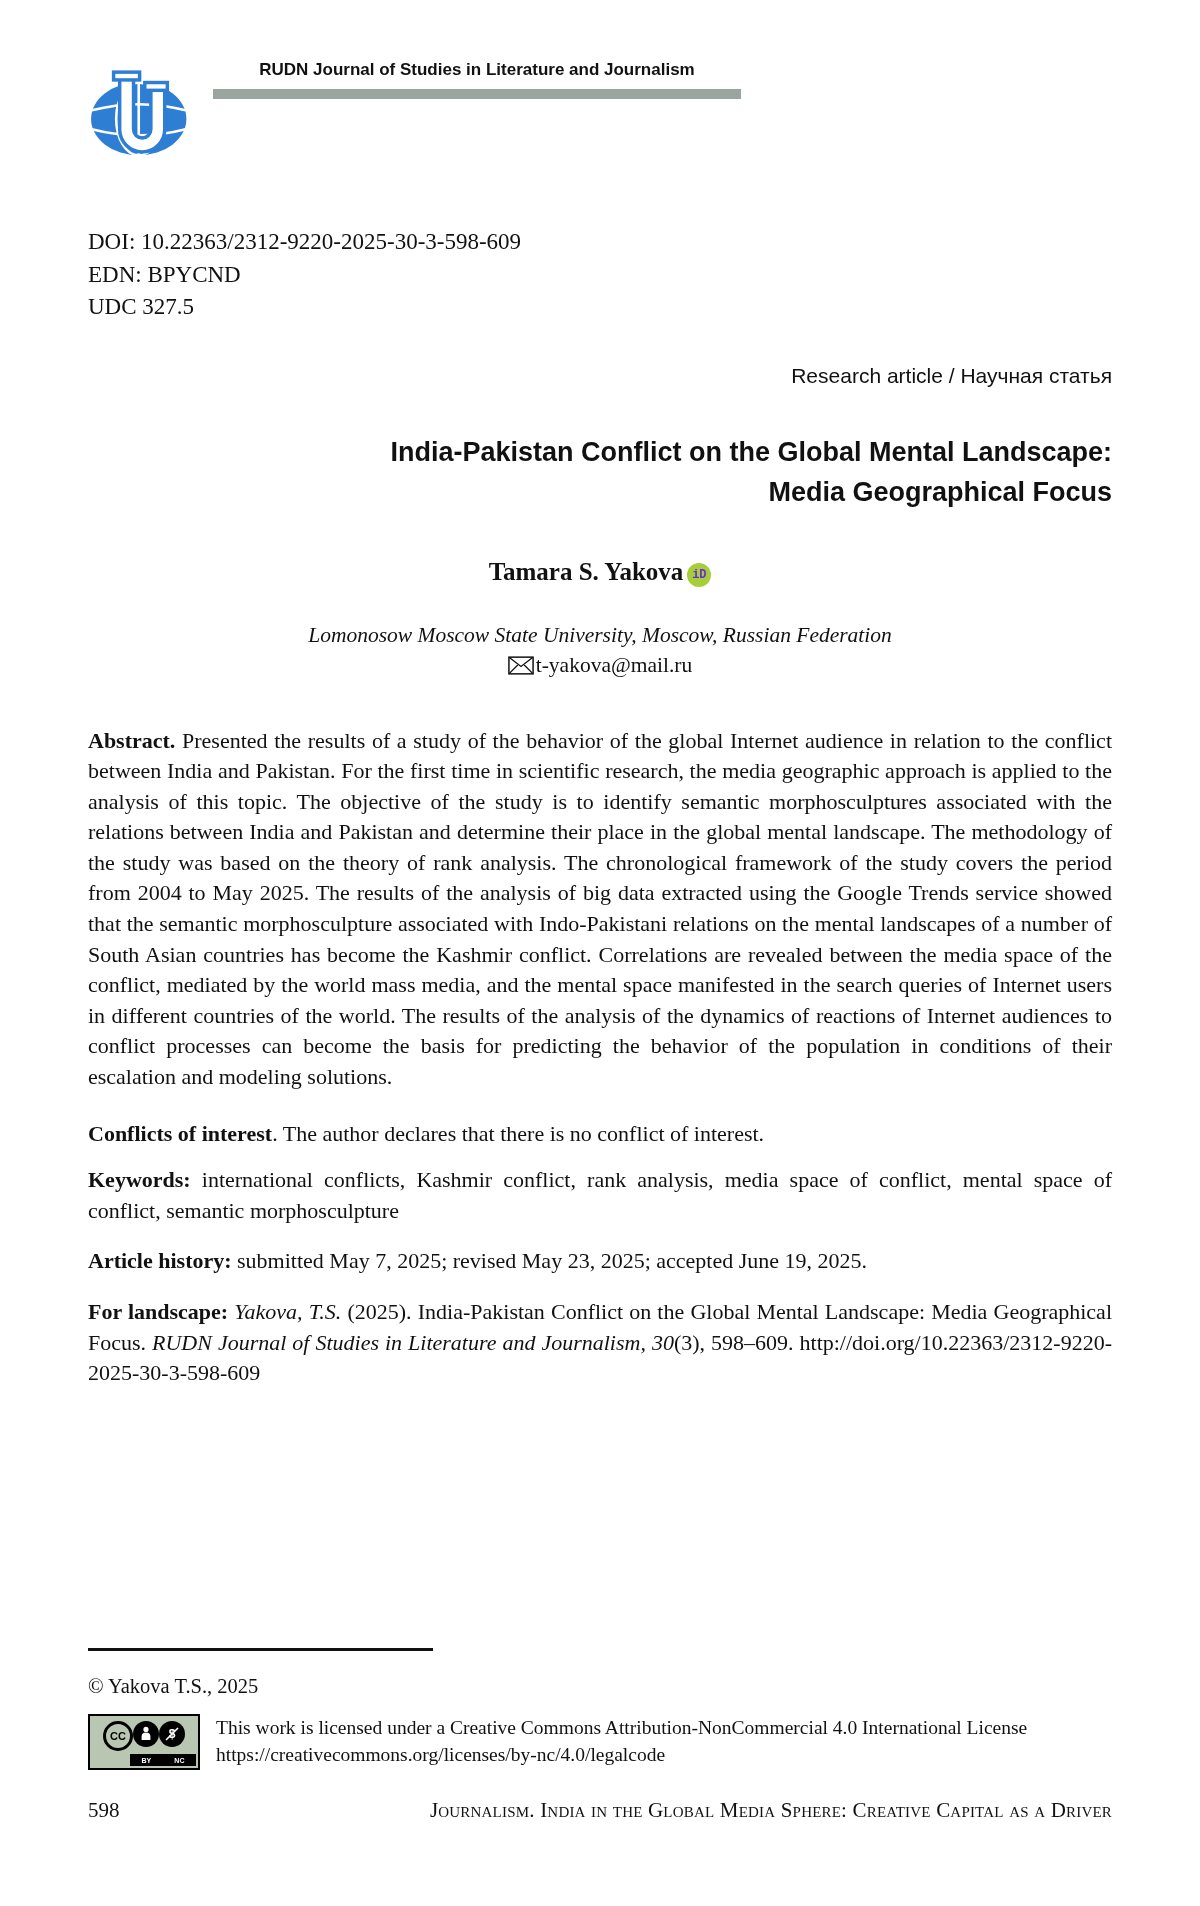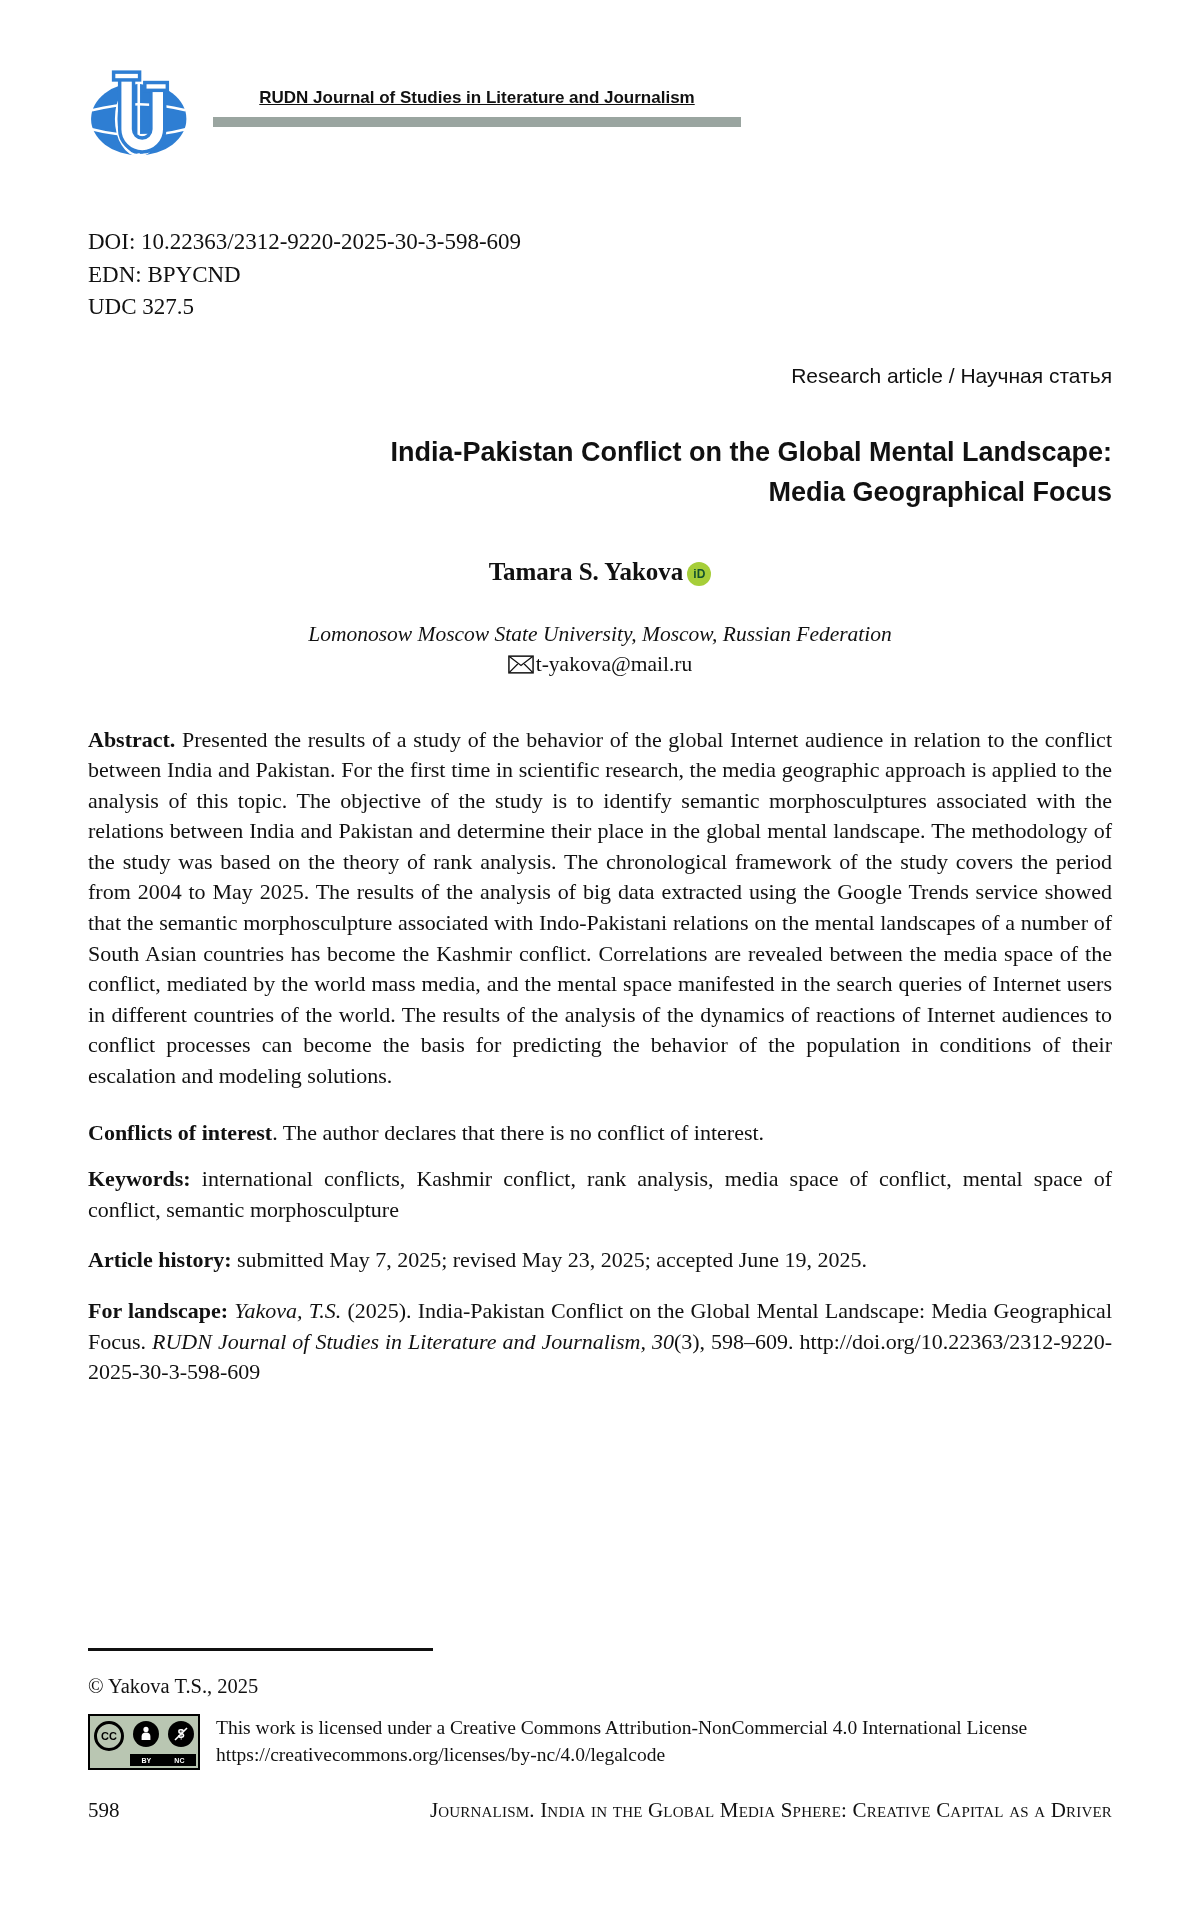--- a/index.html
+++ b/index.html
@@ -2,40 +2,40 @@
 <html><head>
 <meta charset="utf-8">
 <style>
   * { margin: 0; padding: 0; box-sizing: border-box; }
   html, body { background: #ffffff; }
   body { width: 1200px; font-family: "Liberation Serif", "DejaVu Serif", serif; color: #111; }
   .page { position: relative; width: 1200px; height: 1906px; background: #fff; overflow: hidden; }
   .content { padding: 0 88px; }
 
   
-  .journal-header { display: flex; align-items: center; margin-top: 60px; padding: 0 85px 0 85px; text-decoration: underline; }
+  .journal-header { display: flex; align-items: flex-start; margin-top: 60px; padding: 0 85px 0 85px; }
   .logo-wrap { width: 104px; height: 104px; flex: 0 0 auto; }
   .journal-titles { width: 540px; text-align: center; margin-left: 18px;
     font-family: "Liberation Sans", "DejaVu Sans", sans-serif; font-weight: bold; font-size: 17px; }
   .jt-bar { height: 10px; margin: 9px 6px; }
   .issue-info { margin-left: auto; text-align: right;
     font-family: "Liberation Sans", "DejaVu Sans", sans-serif; font-size: 15.5px; line-height: 23px; }
   .issue-info .vol { font-weight: bold; font-size: 18px; word-spacing: 7px; }
 
   
   .meta { margin-top: 62px; font-size: 23px; line-height: 32.5px; }
   .article-type { margin-top: 40px; text-align: right;
     font-family: "Liberation Sans", "DejaVu Sans", sans-serif; font-size: 21px; }
 
   .title { margin-top: 44px; text-align: right; font-family: "Liberation Sans", "DejaVu Sans", sans-serif;
     font-size: 27px; line-height: 40px; font-weight: bold; }
 
   .author-line { margin-top: 46px; text-align: center; font-size: 25px; font-weight: bold; }
   .orcid { display: inline-block; width: 24px; height: 24px; border-radius: 50%;
-    color: #14532d; font-family: Liberation Sans, sans-serif; font-weight: bold;
+    color: #6d28d9; font-family: Liberation Mono, monospace; font-weight: bold;
     font-size: 12px; line-height: 24px; text-align: center; vertical-align: 2px; margin-left: 4px; }
 
   .affiliation { margin-top: 36px; text-align: center; font-style: italic; font-size: 21.5px; }
   .email-line { margin-top: 5px; text-align: center; font-size: 21.5px; }
   .email-line svg { vertical-align: -3px; margin-right: 2px; }
 
   
   .para { font-size: 22px; line-height: 30.6px; text-align: justify; }
   .abstract   { margin-top: 48px; }
   .keywords   { margin-top: 16px; }
@@ -46,21 +46,21 @@
   .ital { font-style: italic; }
 
   
   .footnote { position: absolute; left: 88px; right: 88px; top: 1648px; }
   .fn-rule { width: 345px; height: 3px; background: #111; }
   .copyright { margin-top: 24px; font-size: 20.5px; }
   .license-row { margin-top: 16px; display: flex; align-items: flex-start; }
   .license-text { margin-left: 16px; font-size: 19.5px; line-height: 27px; }
 
   .cc-badge { position: relative; width: 112px; height: 56px; border: 2px solid #000;
-    display: flex; align-items: flex-start; justify-content: space-between; padding: 5px 4px 14px 4px; }
+    display: flex; align-items: flex-start; justify-content: center; padding: 5px 4px 14px 4px; }
   .cc-circle { display: inline-flex; align-items: center; justify-content: center;
     width: 26px; height: 26px; border-radius: 50%; flex: 0 0 auto; }
   .cc-cc { border: 3px solid #000; font-family: "Liberation Sans", sans-serif;
     font-weight: bold; font-size: 11px; color: #000; width: 30px; height: 30px; }
   .cc-dark { background: #000; }
   .cc-band { position: absolute; left: 40px; right: 2px; bottom: 2px; height: 12px; background: #000;
     display: flex; justify-content: space-around; align-items: center;
     font-family: "Liberation Sans", sans-serif; font-size: 7px; font-weight: bold; color: #fff; }
 
   

